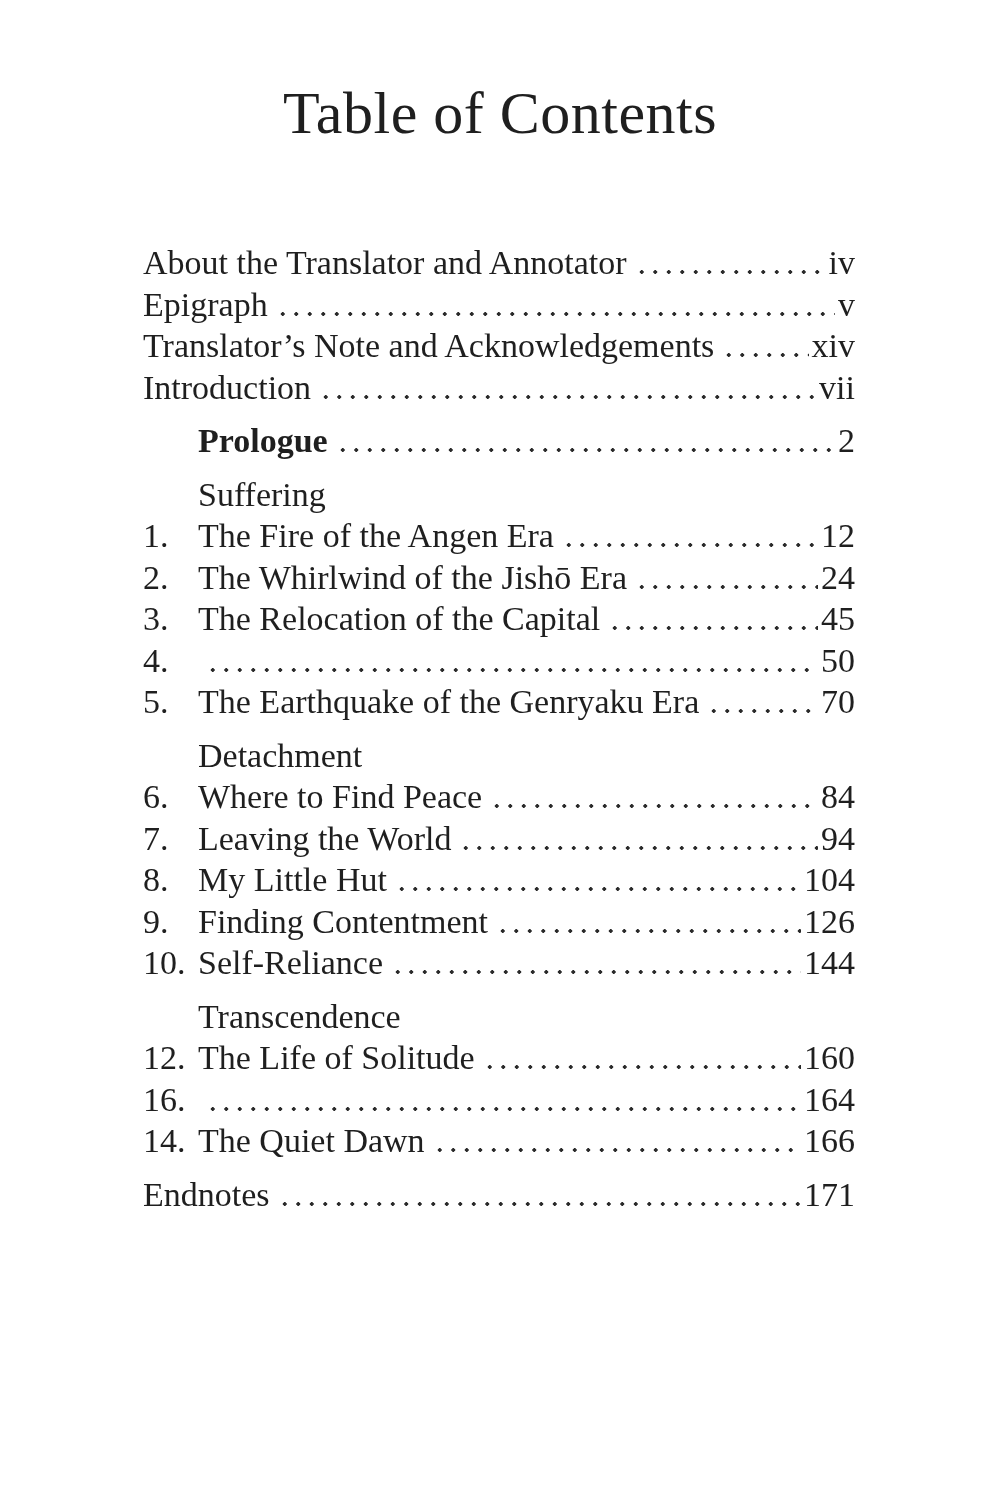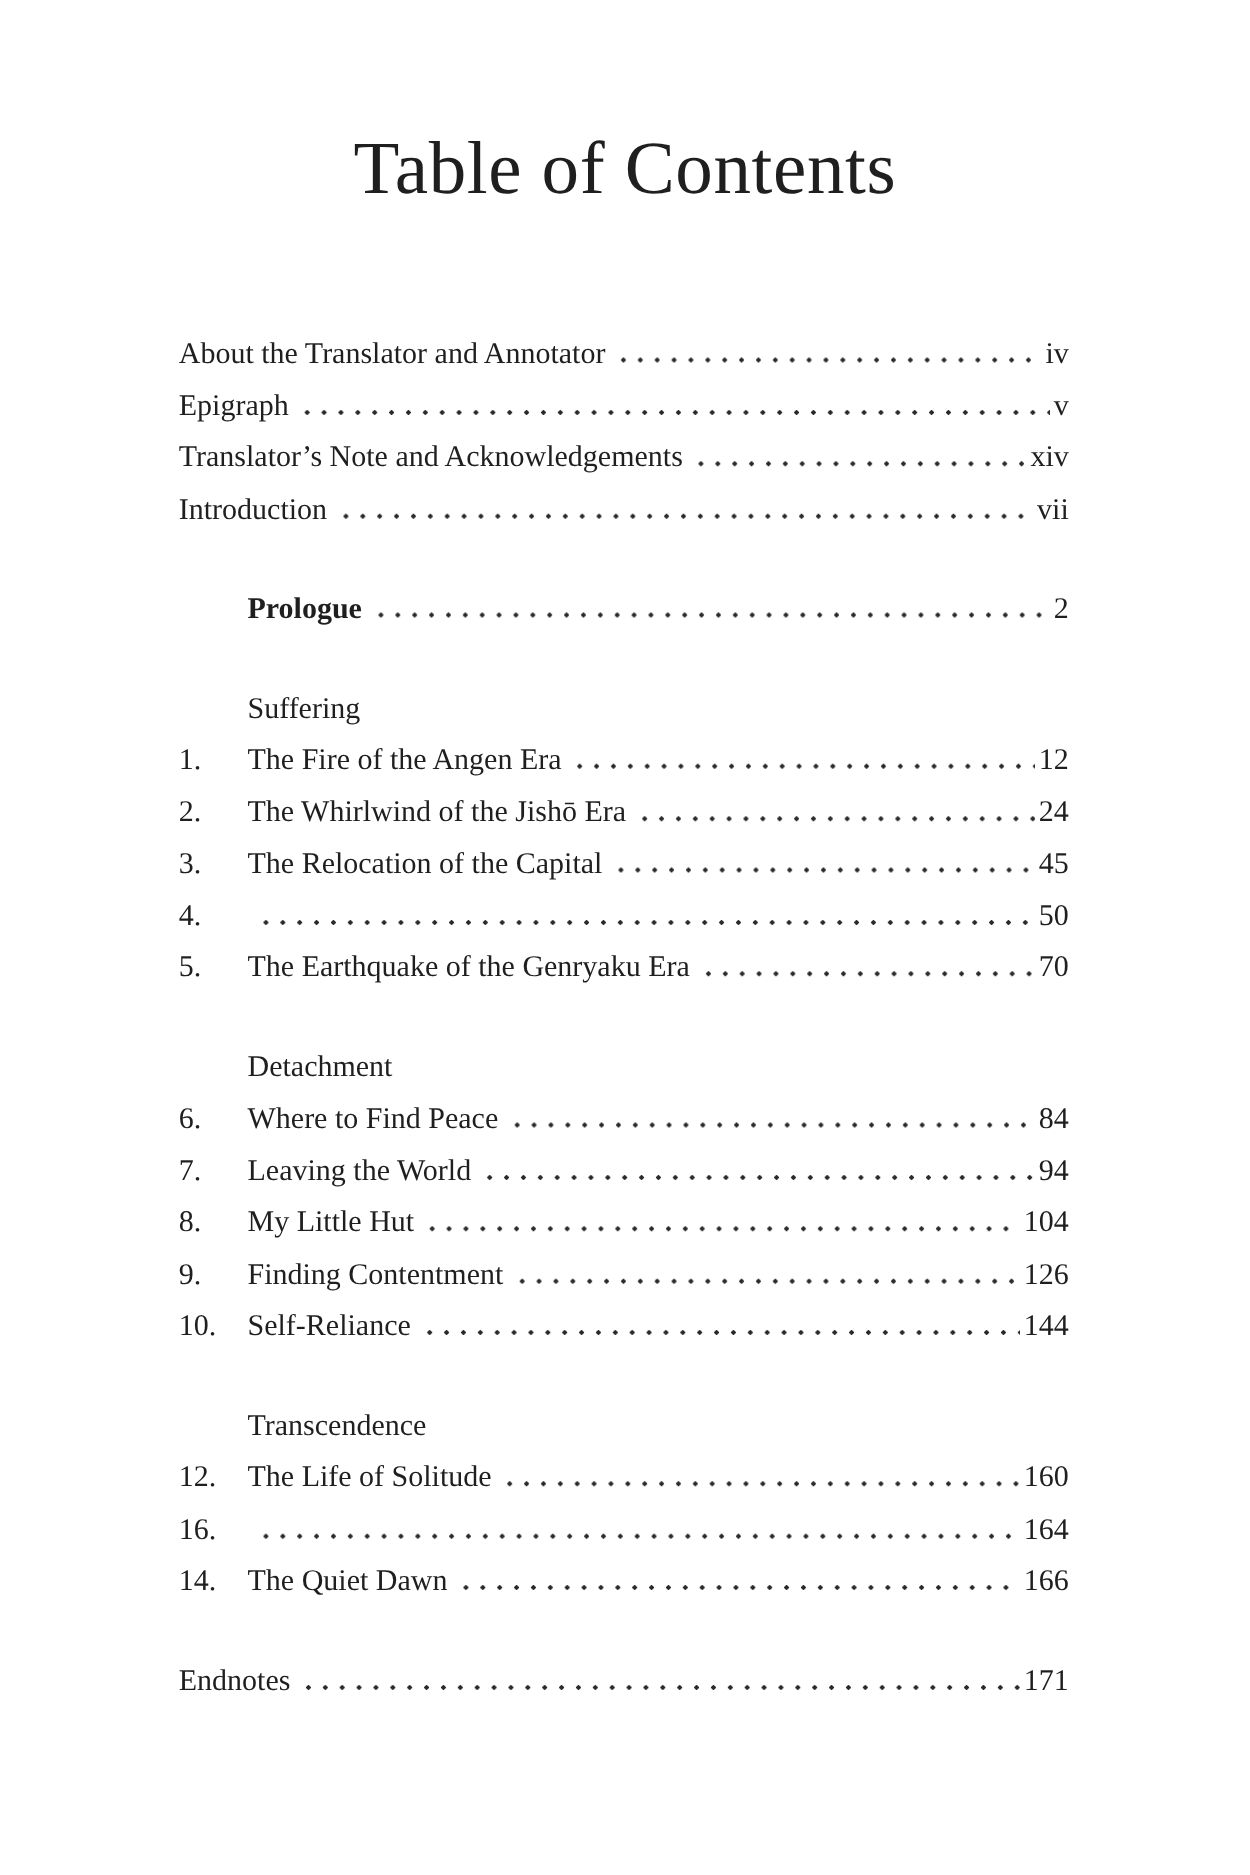--- a/index.html
+++ b/index.html
@@ -9,45 +9,45 @@
   body {
     width: 1000px;
     height: 1500px;
     background: #ffffff;
     color: var(--text-color, #1f1f1f);
     font-family: "Liberation Serif", "DejaVu Serif", serif;
     overflow: hidden;
   }
   .page-title {
     margin: 0;
-    padding-top: 101px;
+    padding-top: 80px;
     text-align: center;
     font-size: 60px;
     font-weight: 400;
     line-height: 66px;
     letter-spacing: 0.5px;
   }
   .toc {
     margin: 96px 145px 0 143px;
-    font-size: 24px;
+    font-size: 34px;
   }
   .row {
     display: flex;
     align-items: baseline;
     line-height: 41.5px;
   }
   .row .num {
     flex: 0 0 55px;
   }
   .row.indent {
     padding-left: 55px;
   }
   .row.gap-above,
   .heading.gap-above {
-    margin-top: 38px;
+    margin-top: 12px;
     justify-content: center;
   }
   .row.bold .label {
     font-weight: 700;
   }
   .heading {
     font-weight: 400;
     line-height: 41.5px;
     padding-left: 55px;
   }

